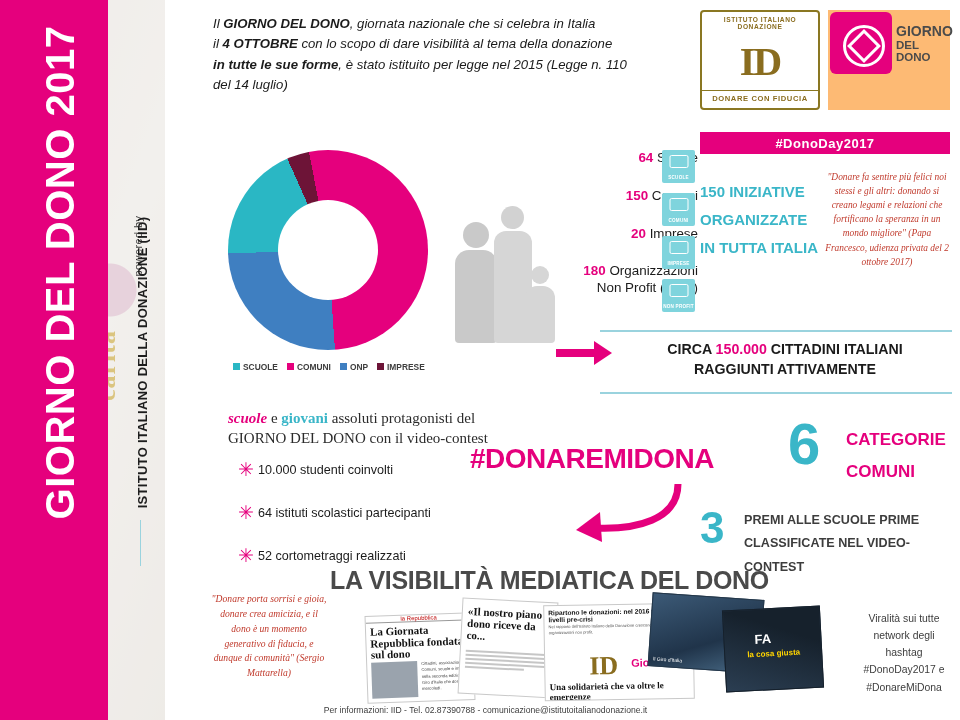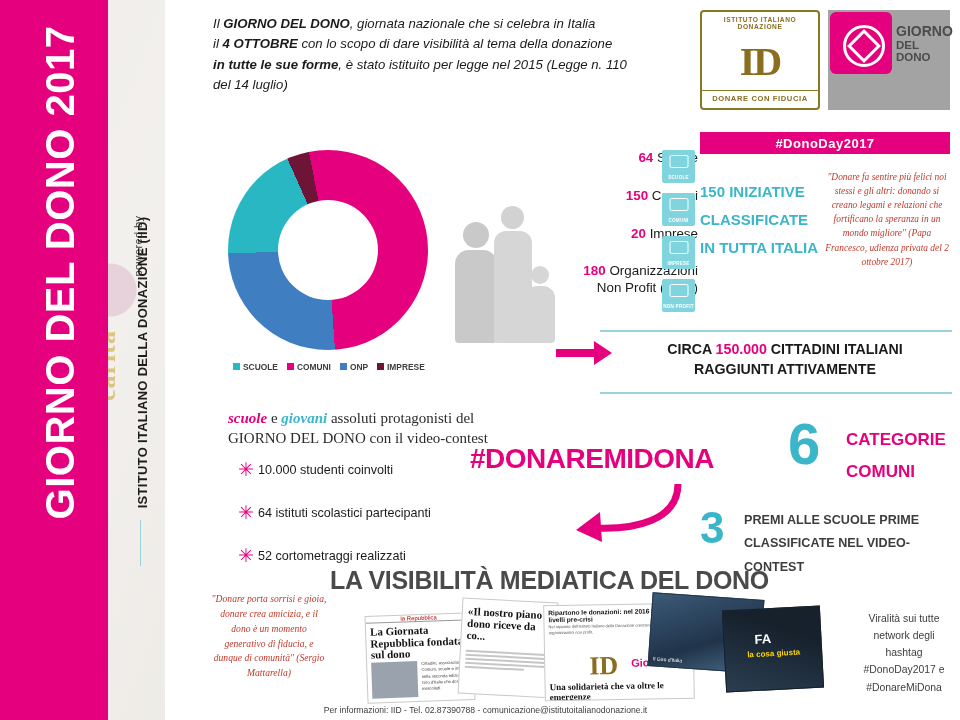--- a/index.html
+++ b/index.html
@@ -87,21 +87,21 @@
   .logo-iid .arc-top {
     position:absolute; left:0; top:4px; width:100%; font-size:6.6px; letter-spacing:.6px;
     font-weight:bold;
   }
   .logo-iid .arc-bottom {
     position:absolute; left:0; bottom:5px; width:100%; font-size:7.6px; letter-spacing:.6px;
     font-weight:bold; border-top:1px solid #8a7722; padding-top:3px;
   }
   .logo-gdd {
     position:absolute; left:828px; top:10px; width:122px; height:100px;
-    background:#a3a3a3;
+    background:#fdba74;
     text-decoration:underline;
   }
   .logo-gdd .mark {
     position:absolute; left:2px; top:2px; width:62px; height:62px;
     background:#e5007d; border-radius:6px;
   }
   .logo-gdd .mark:after {
     content:""; position:absolute; left:13px; top:13px; width:36px; height:36px;
     border:3px solid #fff; border-radius:50%;
   }
@@ -199,21 +199,21 @@
   .cittadini b { color:#e5007d; }
   .hr-c { position:absolute; left:600px; top:330px; width:352px; height:2px; background:#9ad3de; }
   .hr-c2 { position:absolute; left:600px; top:392px; width:352px; height:2px; background:#9ad3de; }
 
   
   .scuole-lead {
     position:absolute; left:228px; top:408px; width:310px;
     font-family:"Liberation Serif", serif; font-size:15px; color:#2b2b2b; line-height:1.35;
   }
   .scuole-lead .pink { color:#e5007d; font-style:italic; font-weight:bold; }
-  .scuole-lead .teal { color:#3ab6c8; font-style:italic; font-weight:bold; }
+  .scuole-lead .teal { color:#3ab6c8; font-weight:bold; }
   .bullets { position:absolute; left:234px; top:458px; width:300px; }
   .bullet { display:flex; align-items:center; margin-bottom:20px; }
   .bullet .ast { color:#e5007d; font-size:19px; width:24px; text-align:center; }
   .bullet .txt { font-size:12.6px; color:#1b1b1b; }
 
   
   .dmd {
     position:absolute; left:470px; top:443px; width:310px;
     color:#e5007d; font-weight:bold; font-size:28px; letter-spacing:-.5px;
   }
@@ -399,21 +399,21 @@
       <div class="cap">IMPRESE</div>
     </div>
     <div class="badge">
       <div class="glyph"></div>
       <div class="cap">NON PROFIT</div>
     </div>
   </div>
 
   <div class="init-text">
     <div>150 INIZIATIVE</div>
-    <div>CLASSIFICATE</div>
+    <div>ORGANIZZATE</div>
     <div>IN TUTTA ITALIA</div>
   </div>
 
   <div class="quote-francesco">"Donare fa sentire più felici noi stessi e gli altri: donando si creano legami e relazioni che fortificano la speranza in un mondo migliore" (Papa Francesco, udienza privata del 2 ottobre 2017)</div>
 
   <div class="hr-c"></div>
   <div class="arrow1">
     <div class="shaft"></div>
       <div class="head"></div>
   </div>

